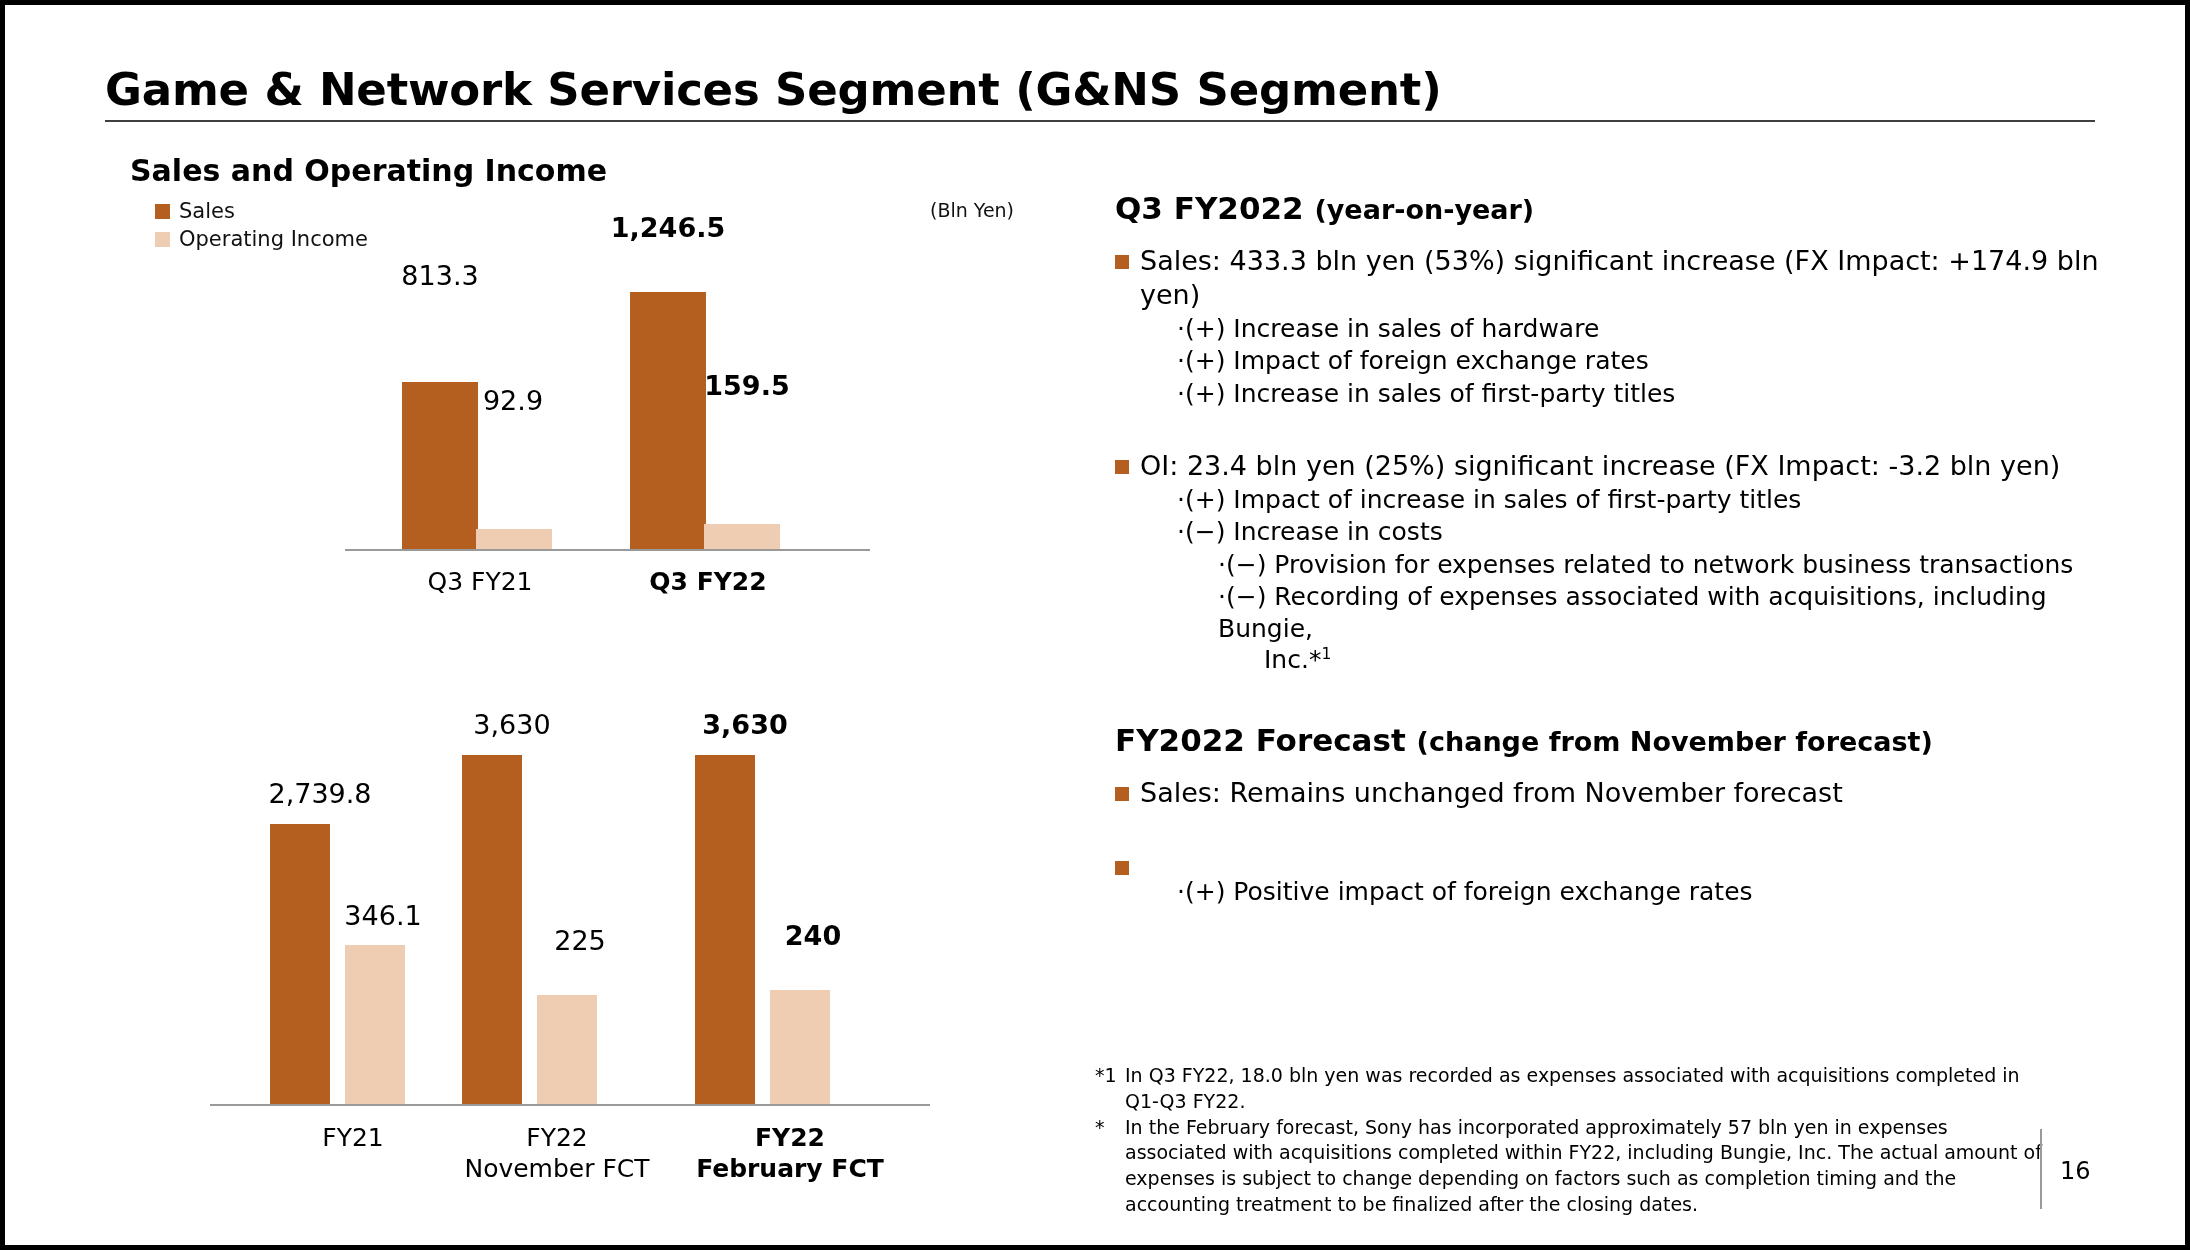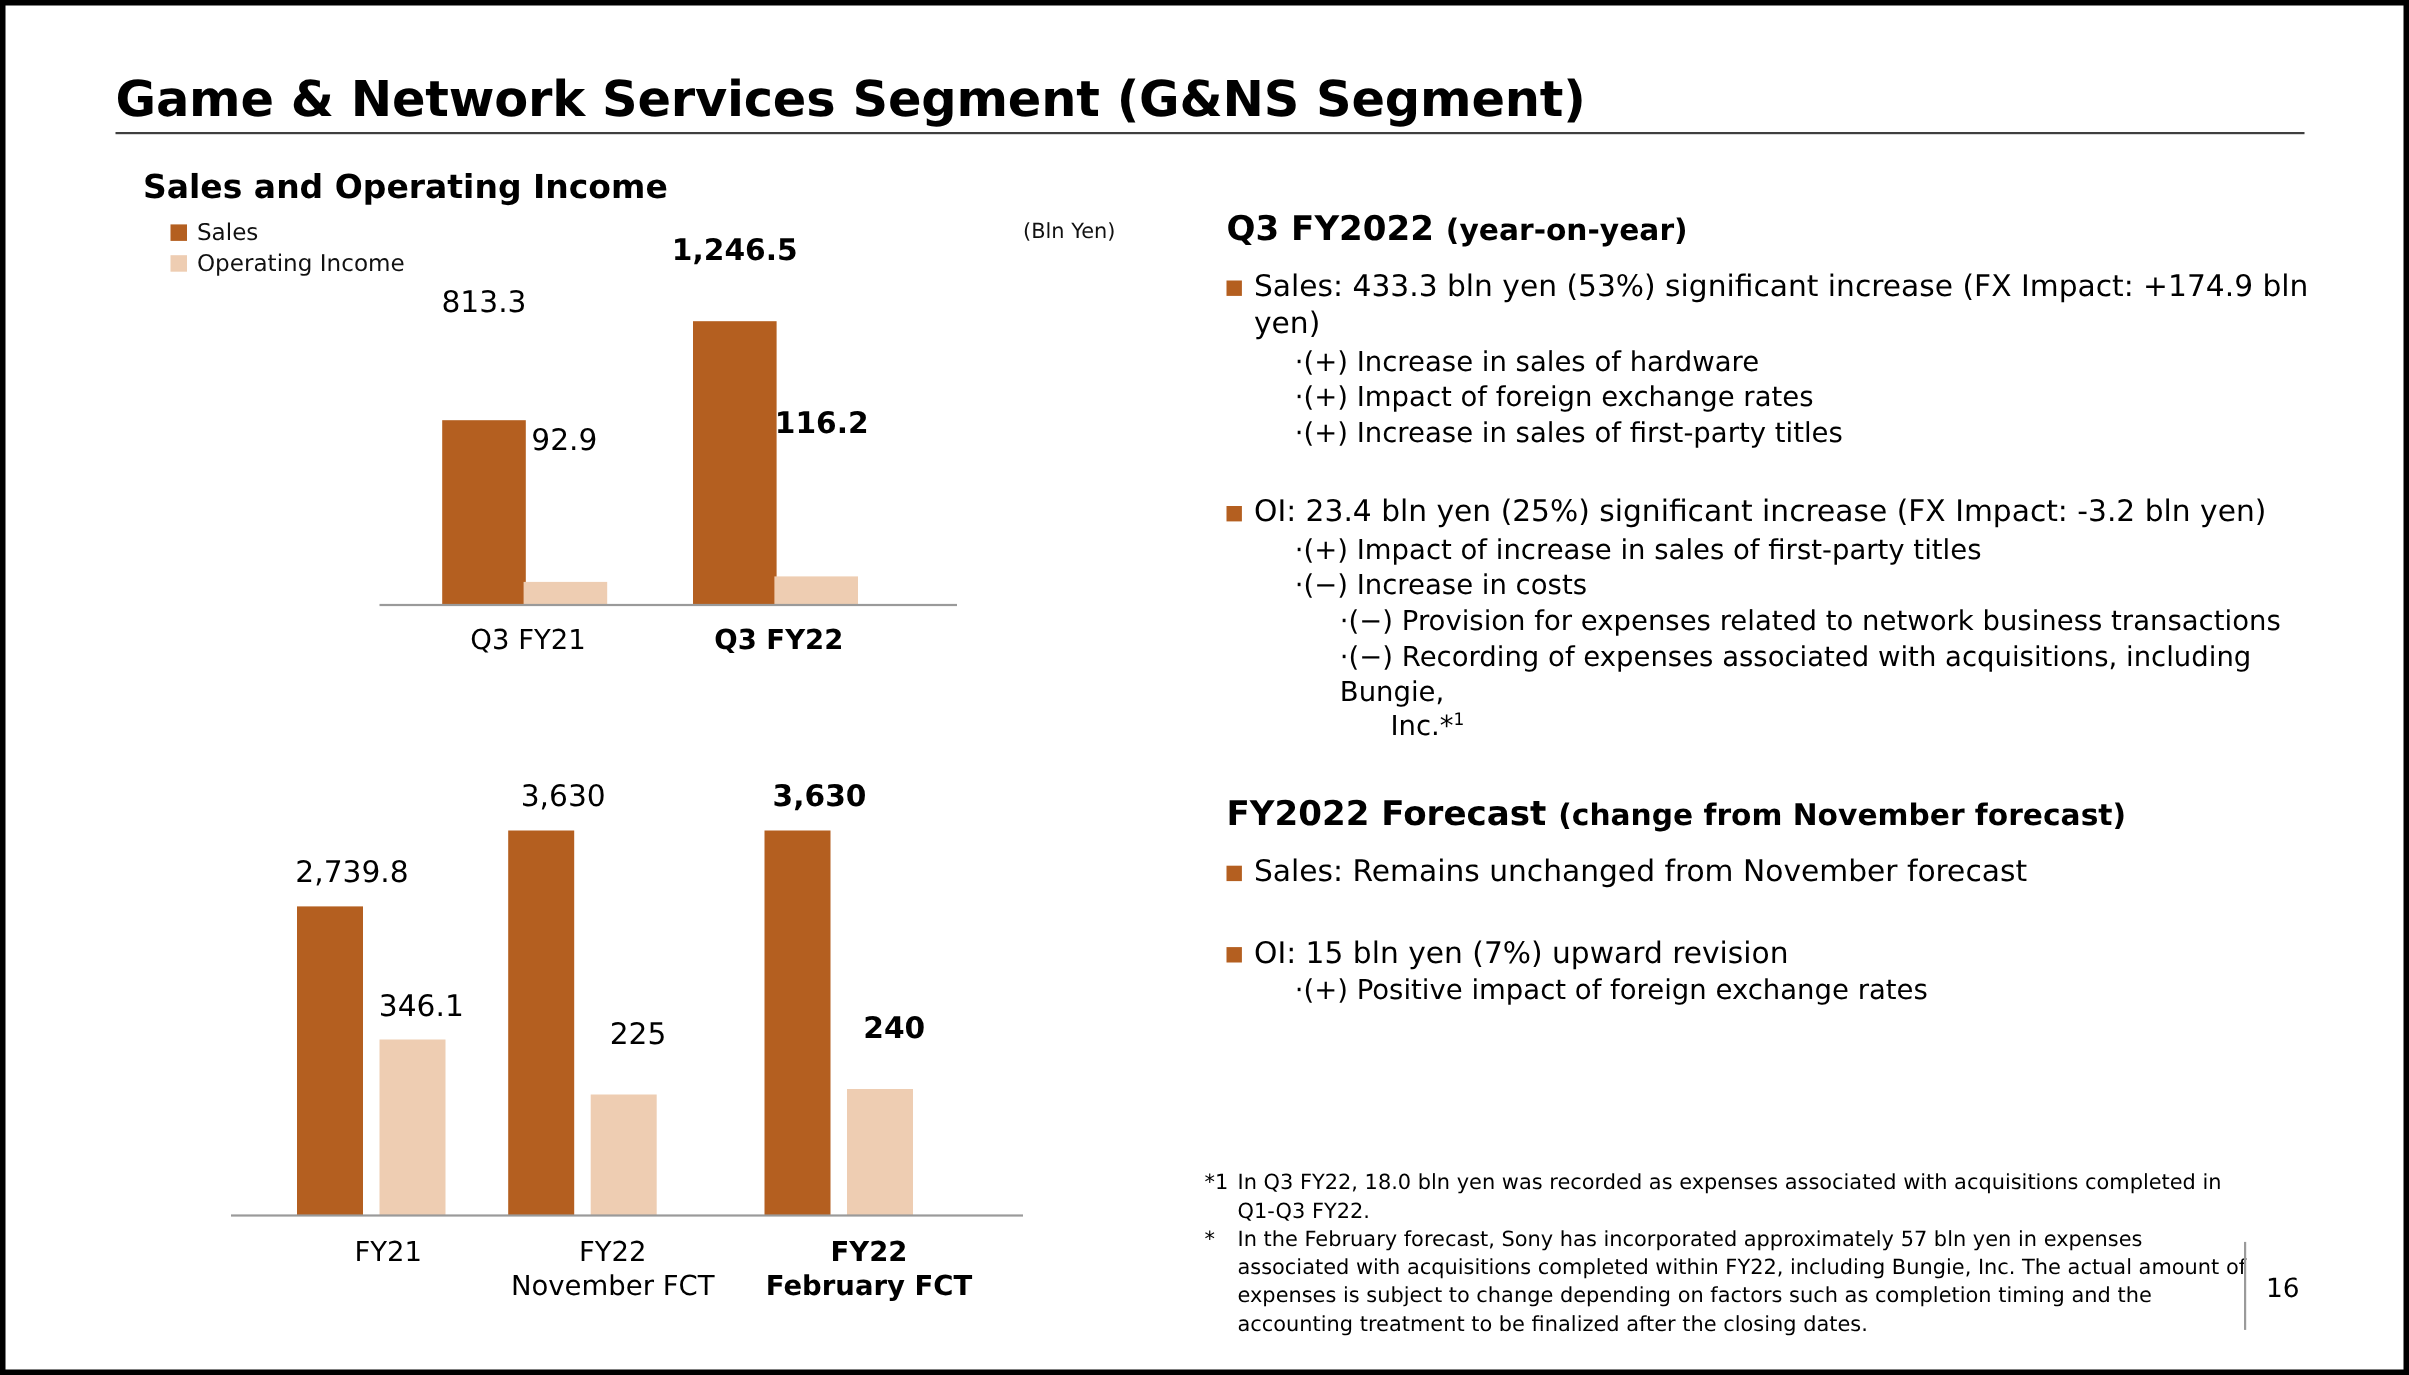--- a/index.html
+++ b/index.html
@@ -185,21 +185,21 @@
 
       <div class="val-label" style="left:20px; top:0px; width:150px;">813.3</div>
       <div class="bar bar-sales" style="left:57px; width:76px; height:168px;"></div>
 
       <div class="val-label" style="left:93px; top:125px; width:150px;">92.9</div>
       <div class="bar bar-oi" style="left:131px; width:76px; height:21px;"></div>
 
       <div class="val-label bold" style="left:243px; top:-48px; width:160px;">1,246.5</div>
       <div class="bar bar-sales" style="left:285px; width:76px; height:258px;"></div>
 
-      <div class="val-label bold" style="left:322px; top:110px; width:160px;">116.2</div>
+      <div class="val-label bold" style="left:322px; top:110px; width:160px;">159.5</div>
       <div class="bar bar-oi" style="left:359px; width:76px; height:26px;"></div>
     </div>
 
     <div class="axis-line"></div>
 
     <div class="cat-label" style="left:265px; top:306px; width:170px;">Q3 FY21</div>
     <div class="cat-label bold" style="left:493px; top:306px; width:170px;">Q3 FY22</div>
   </div>
 
   <div id="chart2" class="chart">
@@ -275,21 +275,20 @@
 
     <div class="bullet-row">
       <span class="bullet-mark"></span>
       <span>Sales: Remains unchanged from November forecast</span>
     </div>
 
     <div class="gap-sm"></div>
 
     <div class="bullet-row">
       <span class="bullet-mark"></span>
-      <span>OI: 15 bln yen (7%) upward revision</span>
     </div>
     <div class="sub-line">·(+) Positive impact of foreign exchange rates</div>
   </div>
 
   <div id="footnotes">
     <div class="fn-row">
       <span class="fn-mark">*1</span>
       <span class="fn-body">In Q3 FY22, 18.0 bln yen was recorded as expenses associated with acquisitions completed in Q1-Q3 FY22.</span>
     </div>
     <div class="fn-row">

